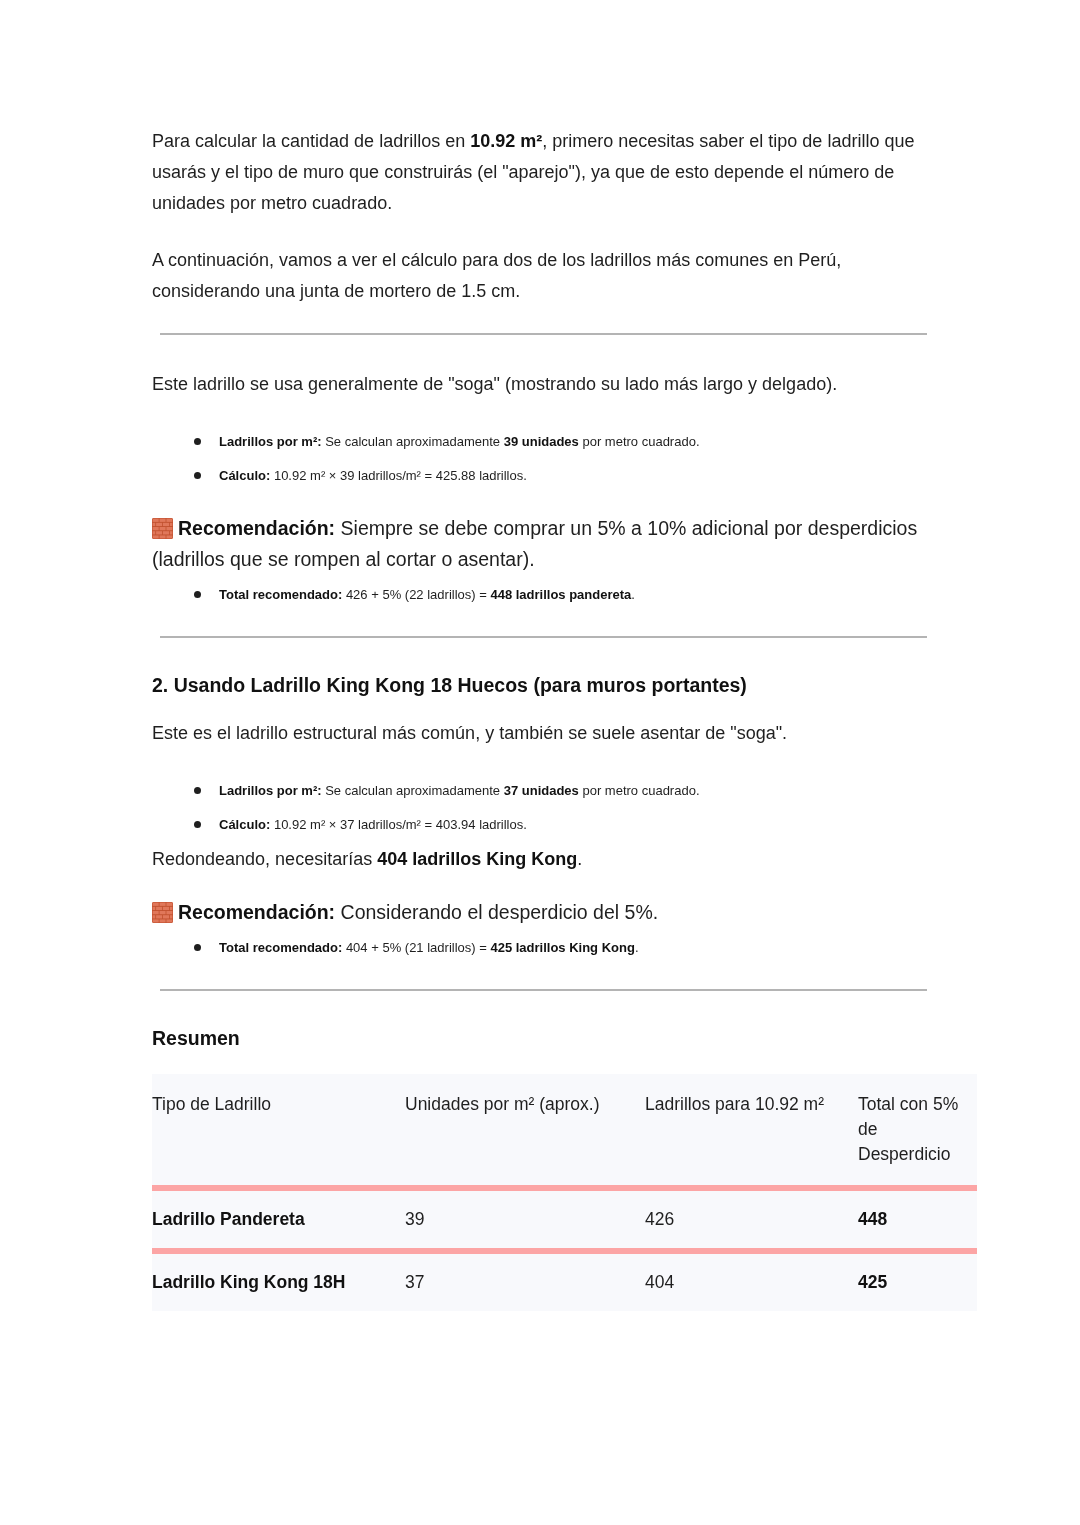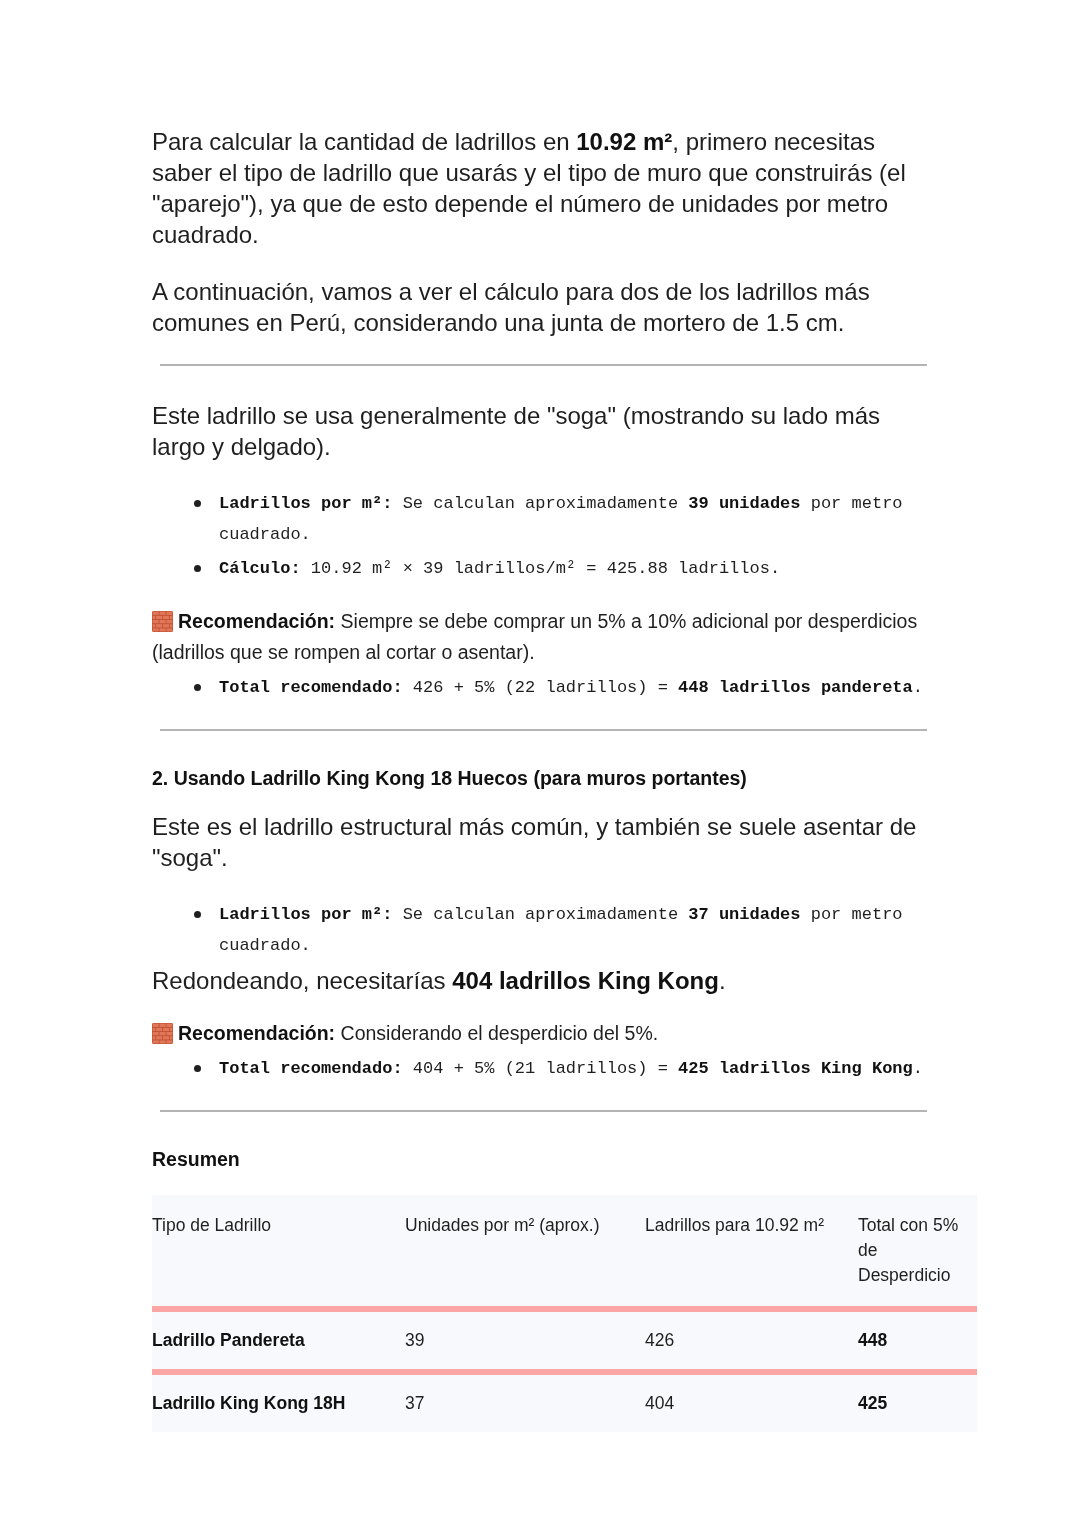--- a/index.html
+++ b/index.html
@@ -20,21 +20,21 @@
     position: relative;
     width: 1080px;
     height: 1525px;
     box-sizing: border-box;
     padding: 126px 150px 0 152px;
   }
 
   
   p.para {
     margin: 0 0 26px 0;
-    font-size: 24px;
+    font-size: 18px;
     line-height: 31px;
     color: #1f1f1f;
     max-width: 775px;
   }
   p.para.tight { margin-bottom: 0; }
 
   b, strong { font-weight: bold; color: #111111; }
 
   
   .divider {
@@ -63,26 +63,25 @@
 
   
   ul.bullets {
     margin: 0 0 4px 0;
     padding: 0 0 0 41px;
     list-style: none;
     max-width: 790px;
   }
   ul.bullets li {
     position: relative;
-    font-size: 17px;
+    font-size: 13px;
     line-height: 31px;
     margin: 0 0 3px 0;
     padding-left: 26px;
     color: #1f1f1f;
-    font-family: Liberation Mono, monospace;
   }
   ul.bullets li::before {
     content: "";
     position: absolute;
     left: 1px;
     top: 12px;
     width: 7px;
     height: 7px;
     border-radius: 50%;
     background: #1f1f1f;
@@ -203,20 +202,21 @@
 
   <hr class="divider">
 
   <h2 class="section-title">2. Usando Ladrillo King Kong 18 Huecos (para muros portantes)</h2>
 
   <p class="para">Este es el ladrillo estructural más común, y también se suele asentar de "soga".</p>
 
   <ul class="bullets">
     <li><b>Ladrillos por m²:</b><span> Se calculan aproximadamente </span><b>37 unidades</b><span> por metro cuadrado.</span></li>
 
+    <li><b>Cálculo:</b><span> 10.92 m² × 37 ladrillos/m² = 403.94 ladrillos.</span></li>
   </ul>
 
   <p class="para tight"><span>Redondeando, necesitarías </span><b>404 ladrillos King Kong</b><span>.</span></p>
 
   <p class="reco"><span class="brick-icon"><svg width="21" height="21" viewBox="0 0 21 21" xmlns="http://www.w3.org/2000/svg">
         <rect width="21" height="21" fill="#c1512f"></rect>
         <g fill="#e0775a">
           <rect x="0.6" y="0.6" width="6.1" height="3.3"></rect>
           <rect x="7.5" y="0.6" width="6.1" height="3.3"></rect>
           <rect x="14.4" y="0.6" width="6" height="3.3"></rect>

